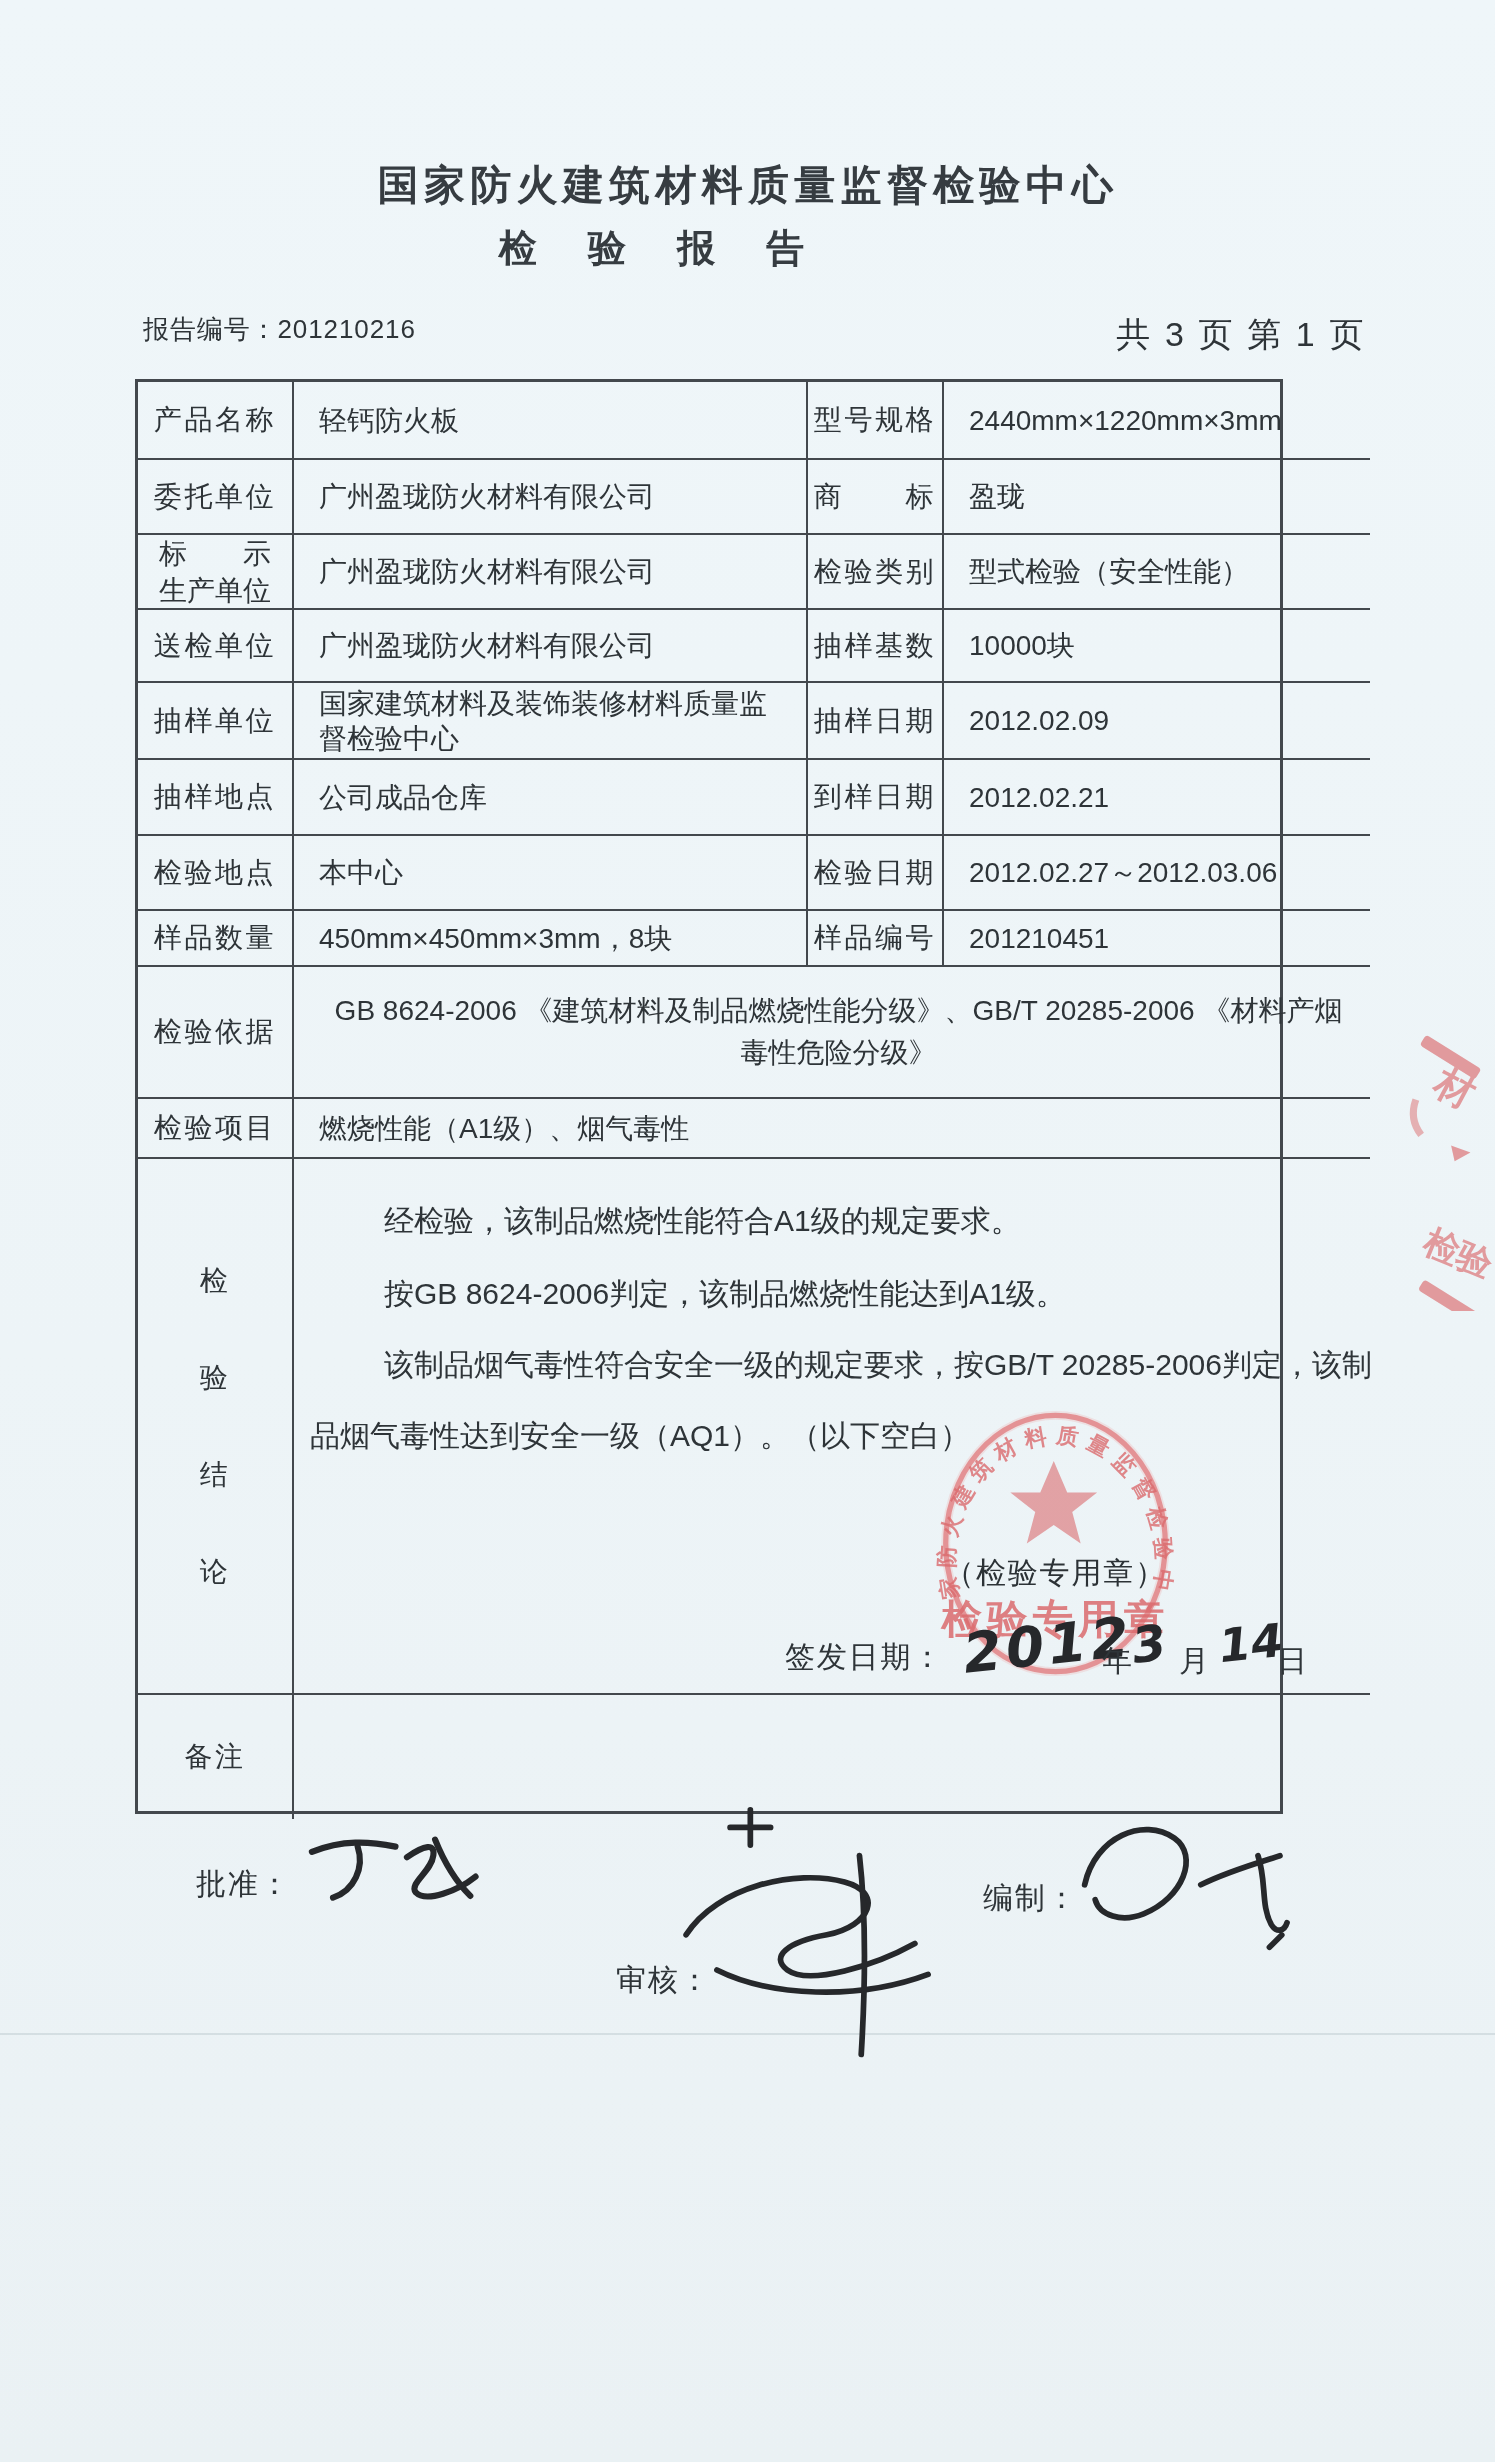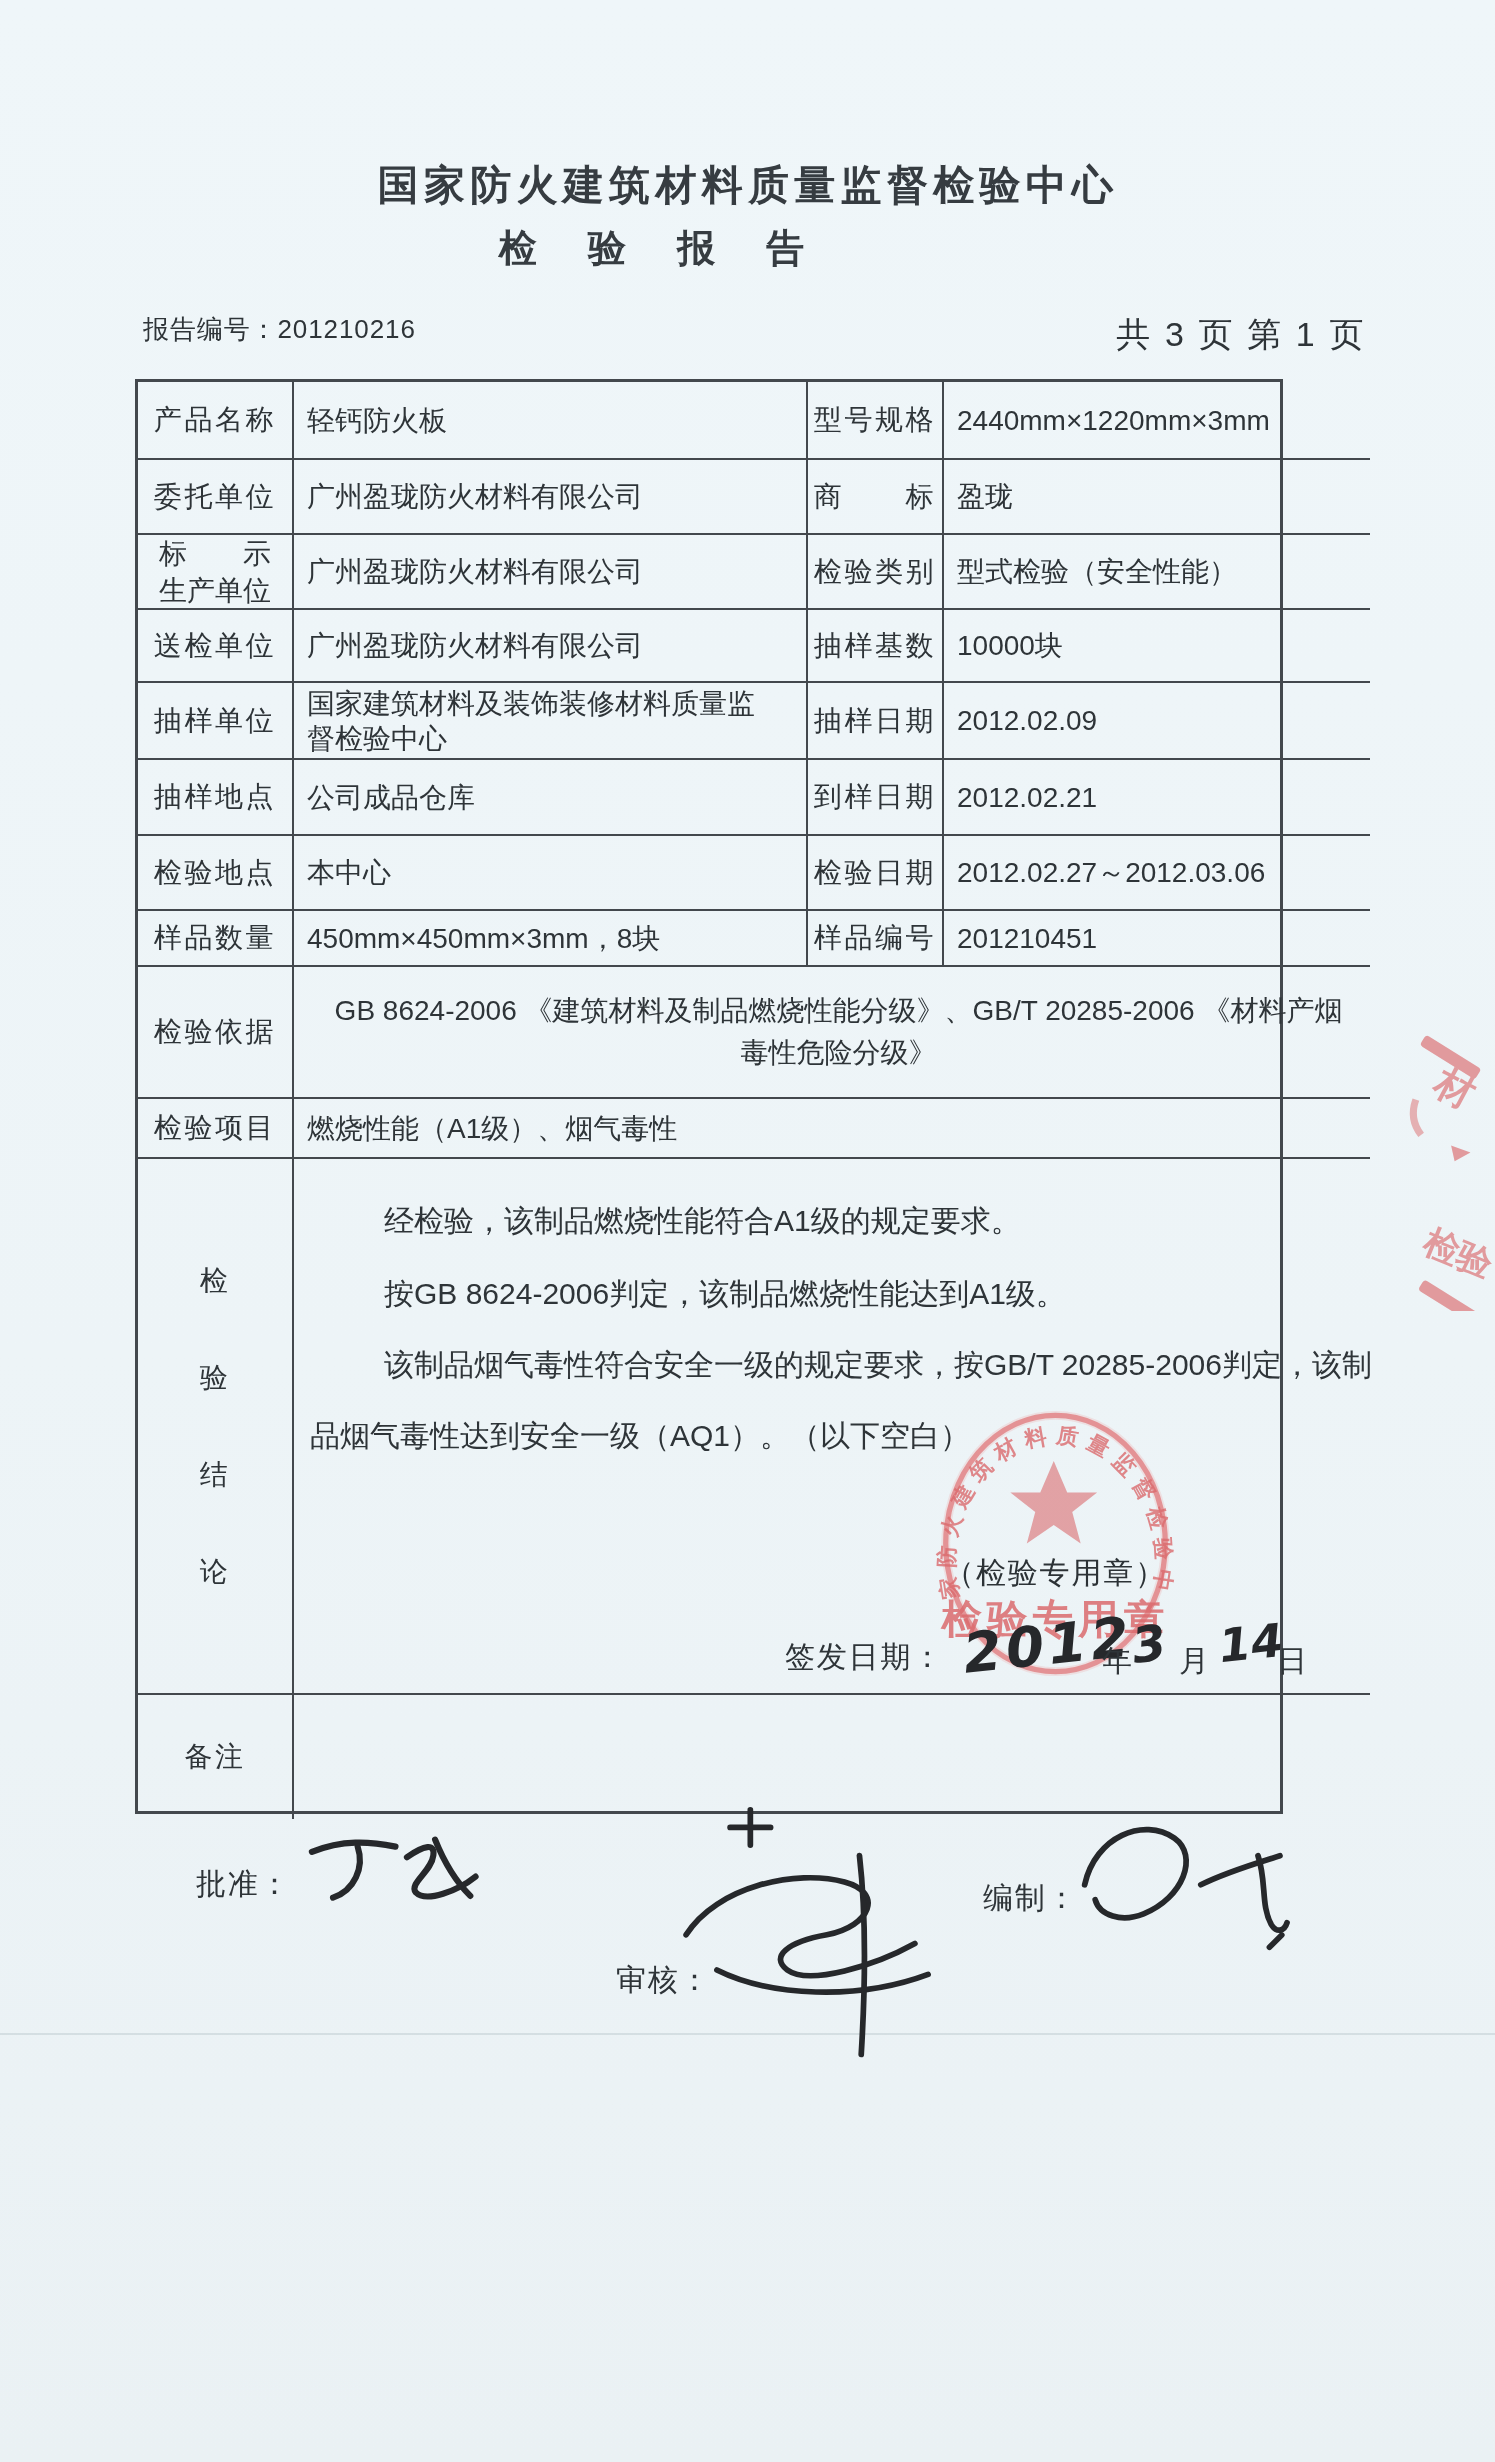--- a/index.html
+++ b/index.html
@@ -38,21 +38,21 @@
   .bt{ border-top:2.6px solid var(--line); }
   .bl{ border-left:2.6px solid var(--line); }
   .lab{
     display:flex; align-items:center; justify-content:center;
     font-size:28px; letter-spacing:2.6px; text-align:center;
   }
   .lab2line{ display:flex; flex-direction:column; align-items:center; justify-content:center;
     font-size:28px; line-height:37px; white-space:pre; }
   .val{
     display:flex; align-items:center;
-    font-size:28px; padding-left:13px; line-height:35px;
+    font-size:28px; padding-left:25px; line-height:35px;
   }
   .val.wrap{ padding-right:35px; }
   .span3{ grid-column:2 / 5; }
   .basis{ display:flex; flex-direction:column; justify-content:center; font-size:28px; line-height:42px; padding-left:13px;text-align:center; }
   .conclusion-cell{ position:relative; }
   .c-line{ position:absolute; left:16px; width:1038px; font-size:30px; }
   .c-ind{ padding-left:74px; }
 
   
   .stamp-svg{ left:915px; top:1394px; width:281px; height:299px; z-index:2; }

